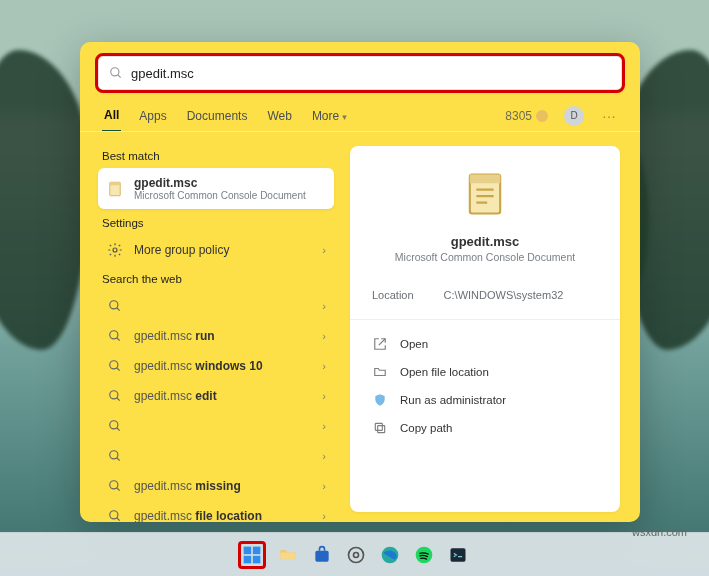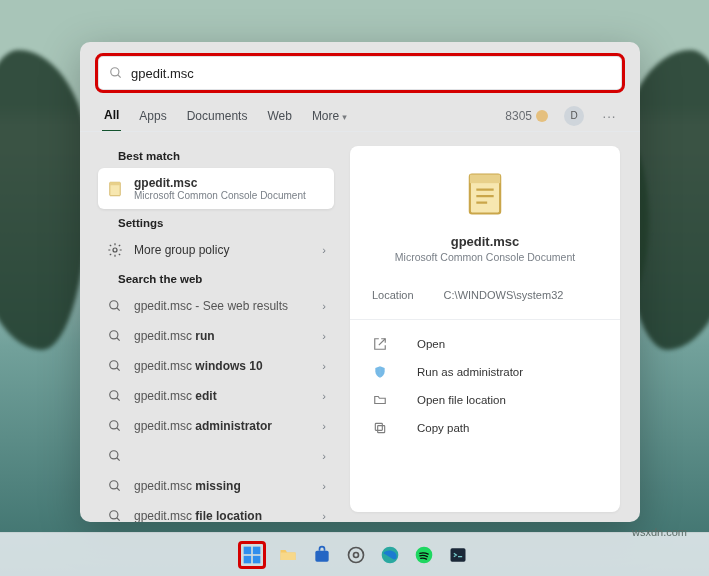--- a/index.html
+++ b/index.html
@@ -24,21 +24,21 @@
     background: rgba(235,240,243,0.85);
     display:flex; justify-content:center; align-items:center; gap:6px;
     border-top:1px solid rgba(0,0,0,0.05);
   }
   .tb-item { width:28px; height:28px; border-radius:4px; display:flex; align-items:center; justify-content:center; }
   .tb-item svg { width:20px; height:20px; }
   .red-box-tb { border:3px solid #d40000; padding:1px; margin-right:2px; }
 
   .start-panel {
     position:absolute; top:42px; left:80px; width:560px; height:480px;
-    background:#e5e5e5; border-radius:10px;
+    background:#fde047; border-radius:10px;
     box-shadow: 0 10px 40px rgba(0,0,0,0.25);
     display:flex; flex-direction:column;
   }
   .search-row { padding:14px 18px 4px; }
   .search-box {
     background:#fff; border:1px solid #e0e2e5; border-radius:5px;
     height:34px; display:flex; align-items:center; padding:0 10px; gap:8px;
     font-size:13px; color:#222;
   }
   .red-box { outline:3px solid #d40000; outline-offset:0; }
@@ -54,21 +54,21 @@
   .tabs-spacer { flex:1; }
   .points { font-size:12px; display:flex; align-items:center; gap:4px; opacity:.8; }
   .medal { width:12px;height:12px;border-radius:50%;background:#e6b866;display:inline-block; }
   .avatar { width:20px;height:20px;border-radius:50%;background:#cfd5db;display:flex;align-items:center;justify-content:center;font-size:10px;color:#555;}
   .dots { font-size:14px; opacity:.6; padding:0 2px;}
 
   .body { flex:1; display:flex; overflow:hidden; }
   .left-col { width:260px; padding:10px 6px 10px 18px; overflow:hidden; }
   .right-col { flex:1; padding:14px 20px 10px 10px; }
 
-  .sec-title { font-size:11.5px; font-weight:700; color:#222; margin:8px 20px 6px; }
+  .sec-title { font-size:11.5px; font-weight:400; color:#222; margin:8px 4px 6px; }
   .result {
     display:flex; align-items:center; gap:10px; padding:6px 8px; border-radius:6px;
     font-size:12px; color:#333; position:relative;
   }
   .result.best { background:#fff; box-shadow:0 1px 3px rgba(0,0,0,.08); padding:8px; }
   .result .chev-r { position:absolute; right:8px; top:50%; transform:translateY(-50%); font-size:11px; color:#7a8088; }
   .result .ric { width:18px; height:18px; display:flex; align-items:center; justify-content:center; }
   .sub { font-size:10px; color:#7a8088; }
   .thin { font-weight:400; color:#555; }
   .bold { font-weight:600; }
@@ -76,21 +76,21 @@
   .detail-card {
     background:#fff; border-radius:8px; height:100%; padding:18px 22px;
     display:flex; flex-direction:column; font-size:12px; color:#333;
     box-shadow:0 1px 3px rgba(0,0,0,.05);
   }
   .big-icon { align-self:center; width:52px; height:52px; margin-top:4px; }
   .detail-title { text-align:center; font-size:13px; font-weight:600; margin-top:14px; }
   .detail-sub { text-align:center; font-size:10.5px; color:#7a8088; margin-top:2px; }
   .kv { display:flex; gap:30px; font-size:11px; color:#6b7075; margin-top:26px; }
   .sep { height:1px; background:#eceef1; margin:18px -22px 10px; }
-  .action { display:flex; align-items:center; gap:29px; padding:6px 0; font-size:11.5px; color:#333; }
+  .action { display:flex; align-items:center; gap:12px; padding:6px 0; font-size:11.5px; color:#333; }
   .action .aicon { width:16px; height:16px; opacity:.75; display:flex; align-items:center; justify-content:center; }
 
   svg { display:block; }
 </style>
 </head>
 <body>
 
 <div class="deco left"></div>
 <div class="deco right"></div>
 <div class="deco right2"></div>
@@ -153,21 +153,20 @@
 
       <div class="sec-title">Search the web</div>
       <div id="web-list">
           <div class="result">
             <div class="ric">
               <svg viewBox="0 0 24 24" width="14" height="14" fill="none" stroke="#666" stroke-width="2">
                 <circle cx="10" cy="10" r="7"></circle>
                 <line x1="20" y1="20" x2="15" y2="15"></line>
               </svg>
             </div>
-            <span><span class="thin">gpedit.msc</span><span class="thin"> - See web results</span></span>
             <span class="chev-r">›</span>
           </div>
           <div class="result">
             <div class="ric">
               <svg viewBox="0 0 24 24" width="14" height="14" fill="none" stroke="#666" stroke-width="2">
                 <circle cx="10" cy="10" r="7"></circle>
                 <line x1="20" y1="20" x2="15" y2="15"></line>
               </svg>
             </div>
             <span><span class="thin">gpedit.msc </span><span class="bold">run</span></span>
@@ -193,21 +192,20 @@
             <span><span class="thin">gpedit.msc </span><span class="bold">edit</span></span>
             <span class="chev-r">›</span>
           </div>
           <div class="result">
             <div class="ric">
               <svg viewBox="0 0 24 24" width="14" height="14" fill="none" stroke="#666" stroke-width="2">
                 <circle cx="10" cy="10" r="7"></circle>
                 <line x1="20" y1="20" x2="15" y2="15"></line>
               </svg>
             </div>
-            <span><span class="thin">gpedit.msc </span><span class="bold">administrator</span></span>
             <span class="chev-r">›</span>
           </div>
           <div class="result">
             <div class="ric">
               <svg viewBox="0 0 24 24" width="14" height="14" fill="none" stroke="#666" stroke-width="2">
                 <circle cx="10" cy="10" r="7"></circle>
                 <line x1="20" y1="20" x2="15" y2="15"></line>
               </svg>
             </div>
             <span class="chev-r">›</span>
@@ -256,34 +254,34 @@
               <svg viewBox="0 0 24 24" width="14" height="14" fill="none" stroke="#555" stroke-width="2">
                 <path d="M14 3h7v7"></path>
                 <path d="M10 14L21 3"></path>
                 <path d="M21 14v7H3V3h7"></path>
               </svg>
             </span>
           <span>Open</span>
         </div>
         <div class="action">
           <span class="aicon">
+              <svg viewBox="0 0 24 24" width="14" height="14" fill="none" stroke="#555" stroke-width="2">
+                <path d="M3 6h6l2 3h10v9H3z"></path>
+              </svg>
+            </span>
+          <span>Open file location</span>
+        </div>
+        <div class="action">
+          <span class="aicon">
               <svg viewBox="0 0 24 24" width="14" height="14">
                 <path d="M12 2l8 3v6c0 5-3.5 9-8 11-4.5-2-8-6-8-11V5l8-3z" fill="#4aa3df"></path>
                 <path d="M12 2v20" stroke="#fff" stroke-width=".5" opacity=".3"></path>
               </svg>
             </span>
           <span>Run as administrator</span>
-        </div>
-        <div class="action">
-          <span class="aicon">
-              <svg viewBox="0 0 24 24" width="14" height="14" fill="none" stroke="#555" stroke-width="2">
-                <path d="M3 6h6l2 3h10v9H3z"></path>
-              </svg>
-            </span>
-          <span>Open file location</span>
         </div>
         <div class="action">
           <span class="aicon">
               <svg viewBox="0 0 24 24" width="14" height="14" fill="none" stroke="#555" stroke-width="2">
                 <rect x="8" y="8" width="12" height="12" rx="1"></rect>
                 <rect x="4" y="4" width="12" height="12" rx="1"></rect>
               </svg>
             </span>
           <span>Copy path</span>
         </div>

